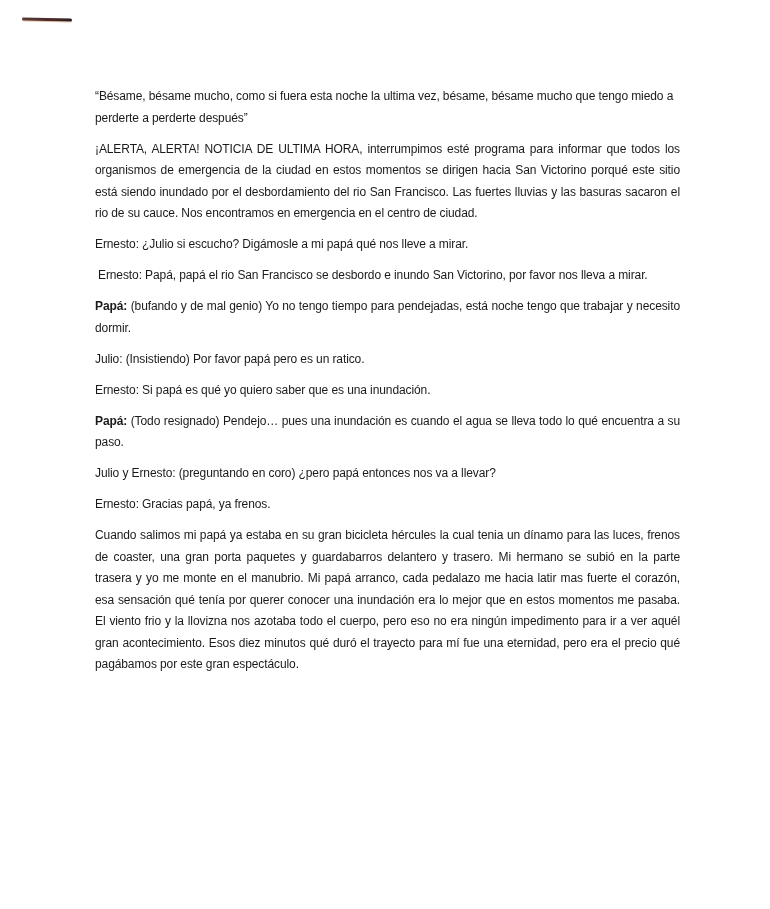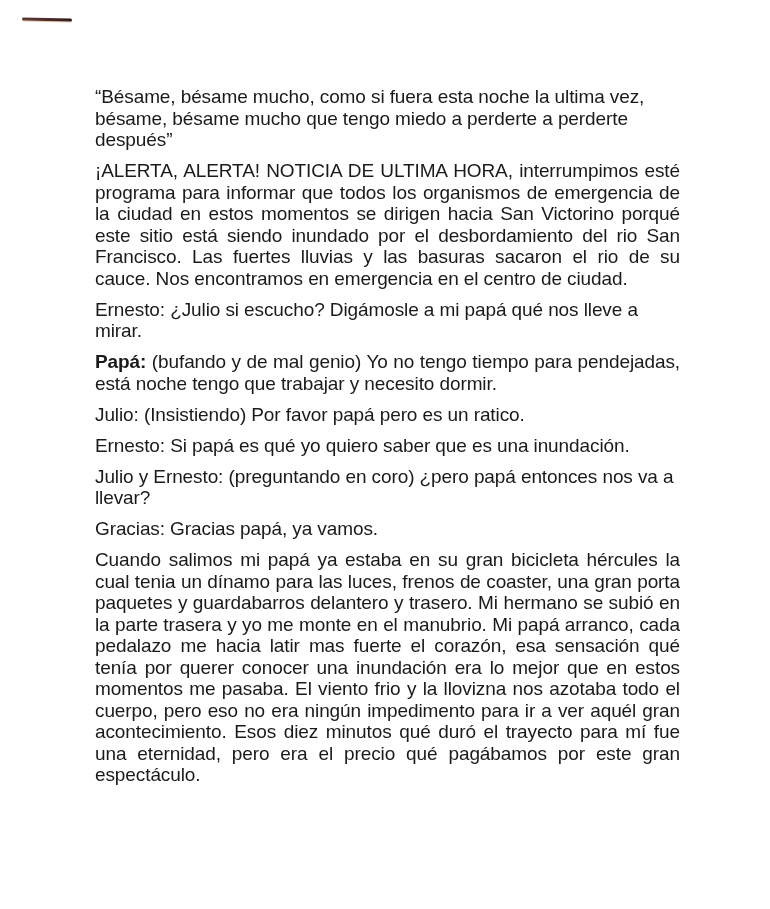--- a/index.html
+++ b/index.html
@@ -8,35 +8,37 @@
     font-family: "Liberation Sans", sans-serif; color: #1a1a1a;
   }
   .pen-mark {
     position: absolute; left: 22px; top: 18px; width: 50px; height: 3px;
     background: linear-gradient(90deg, #5a3a34, #4a2a2a 60%, #2b1d1d);
     border-radius: 2px; transform: rotate(1.5deg);
     box-shadow: 0 1px 0 #e8c7a8;
   }
   .page {
     position: absolute; left: 95px; top: 86px; width: 585px;
-    font-size: 19px; line-height: 21.5px; letter-spacing: -0.1px;
+    font-size: 12px; line-height: 21.5px; letter-spacing: -0.1px;
   }
   .para { margin: 0 0 9.5px 0; text-align: justify; }
   .para.left { text-align: left; }
   .speaker { font-weight: bold; }
   .indent { padding-left: 3px; }
 </style>
 </head>
 <body>
 
 <div class="pen-mark"></div>
 
 <div class="page">
   <p class="para left">“Bésame, bésame mucho, como si fuera esta noche la ultima vez, bésame, bésame mucho que tengo miedo a perderte a perderte después”</p>
   <p class="para">¡ALERTA, ALERTA! NOTICIA DE ULTIMA HORA, interrumpimos esté programa para informar que todos los organismos de emergencia de la ciudad en estos momentos se dirigen hacia San Victorino porqué este sitio está siendo inundado por el desbordamiento del rio San Francisco. Las fuertes lluvias y las basuras sacaron el rio de su cauce. Nos encontramos en emergencia en el centro de ciudad.</p>
   <p class="para left">Ernesto: ¿Julio si escucho? Digámosle a mi papá qué nos lleve a mirar.</p>
+  <p class="para indent">Ernesto: Papá, papá el rio San Francisco se desbordo e inundo San Victorino, por favor nos lleva a mirar.</p>
   <p class="para"><span class="speaker">Papá:</span><span> (bufando y de mal genio) Yo no tengo tiempo para pendejadas, está noche tengo que trabajar y necesito dormir.</span></p>
   <p class="para left">Julio: (Insistiendo) Por favor papá pero es un ratico.</p>
   <p class="para left">Ernesto: Si papá es qué yo quiero saber que es una inundación.</p>
+  <p class="para"><span class="speaker">Papá:</span><span> (Todo resignado) Pendejo… pues una inundación es cuando el agua se lleva todo lo qué encuentra a su paso.</span></p>
   <p class="para left">Julio y Ernesto: (preguntando en coro) ¿pero papá entonces nos va a llevar?</p>
-  <p class="para left">Gracias: Gracias papá, ya vamos.</p>
+  <p class="para left">Ernesto: Gracias papá, ya frenos.</p>
   <p class="para">Cuando salimos mi papá ya estaba en su gran bicicleta hércules la cual tenia un dínamo para las luces, frenos de coaster, una gran porta paquetes y guardabarros delantero y trasero. Mi hermano se subió en la parte trasera y yo me monte en el manubrio. Mi papá arranco, cada pedalazo me hacia latir mas fuerte el corazón, esa sensación qué tenía por querer conocer una inundación era lo mejor que en estos momentos me pasaba. El viento frio y la llovizna nos azotaba todo el cuerpo, pero eso no era ningún impedimento para ir a ver aquél gran acontecimiento. Esos diez minutos qué duró el trayecto para mí fue una eternidad, pero era el precio qué pagábamos por este gran espectáculo.</p>
 </div>
 
 </body></html>

